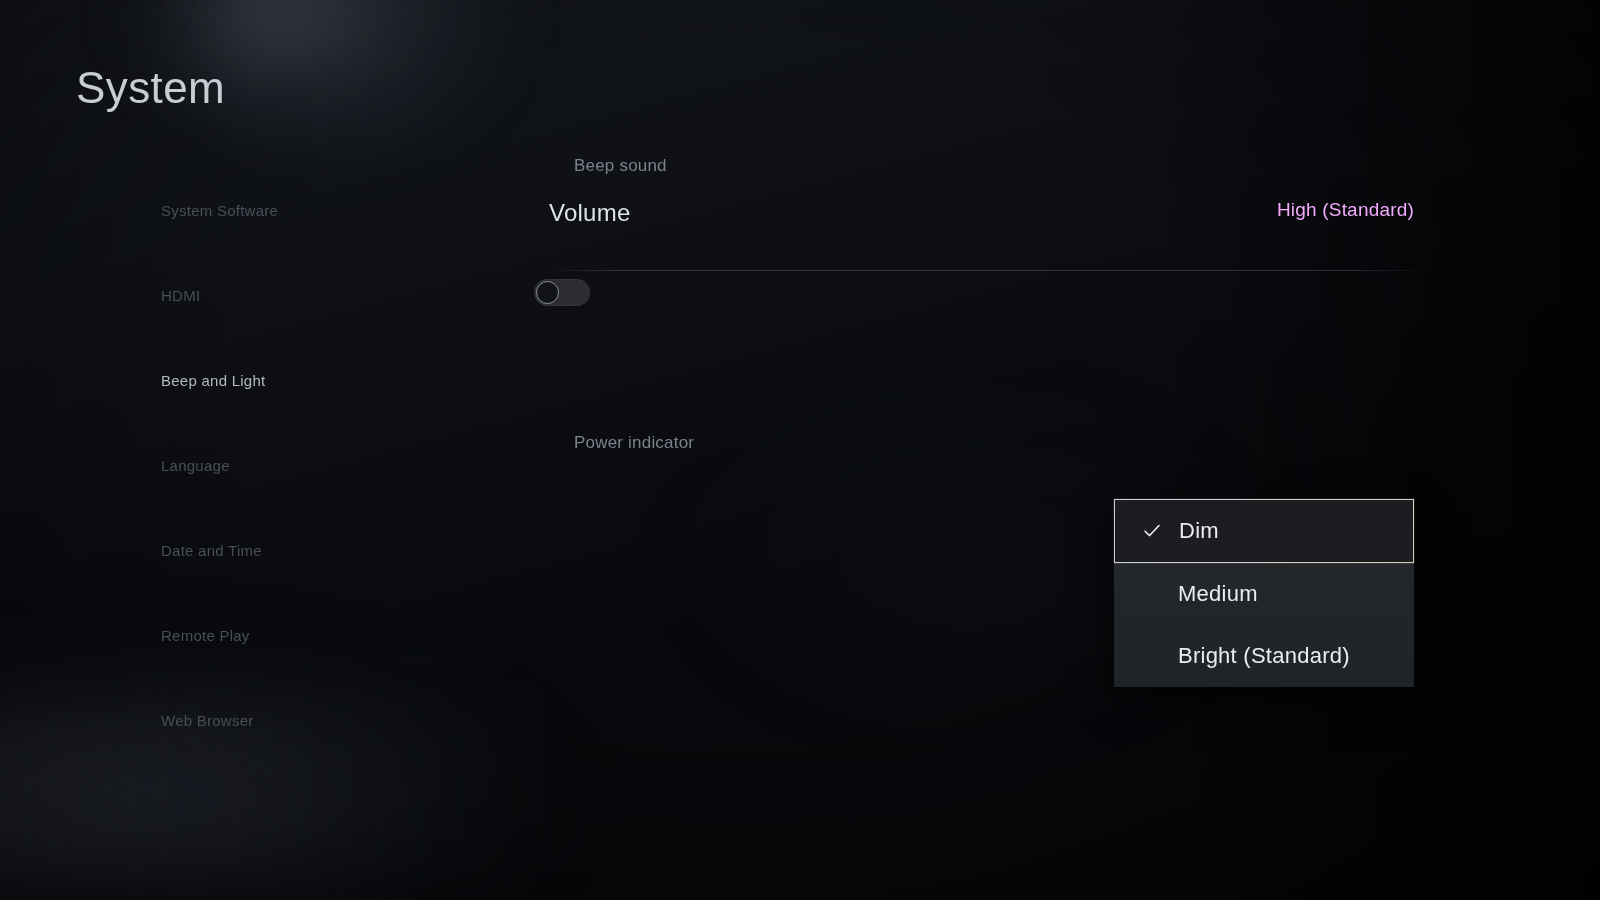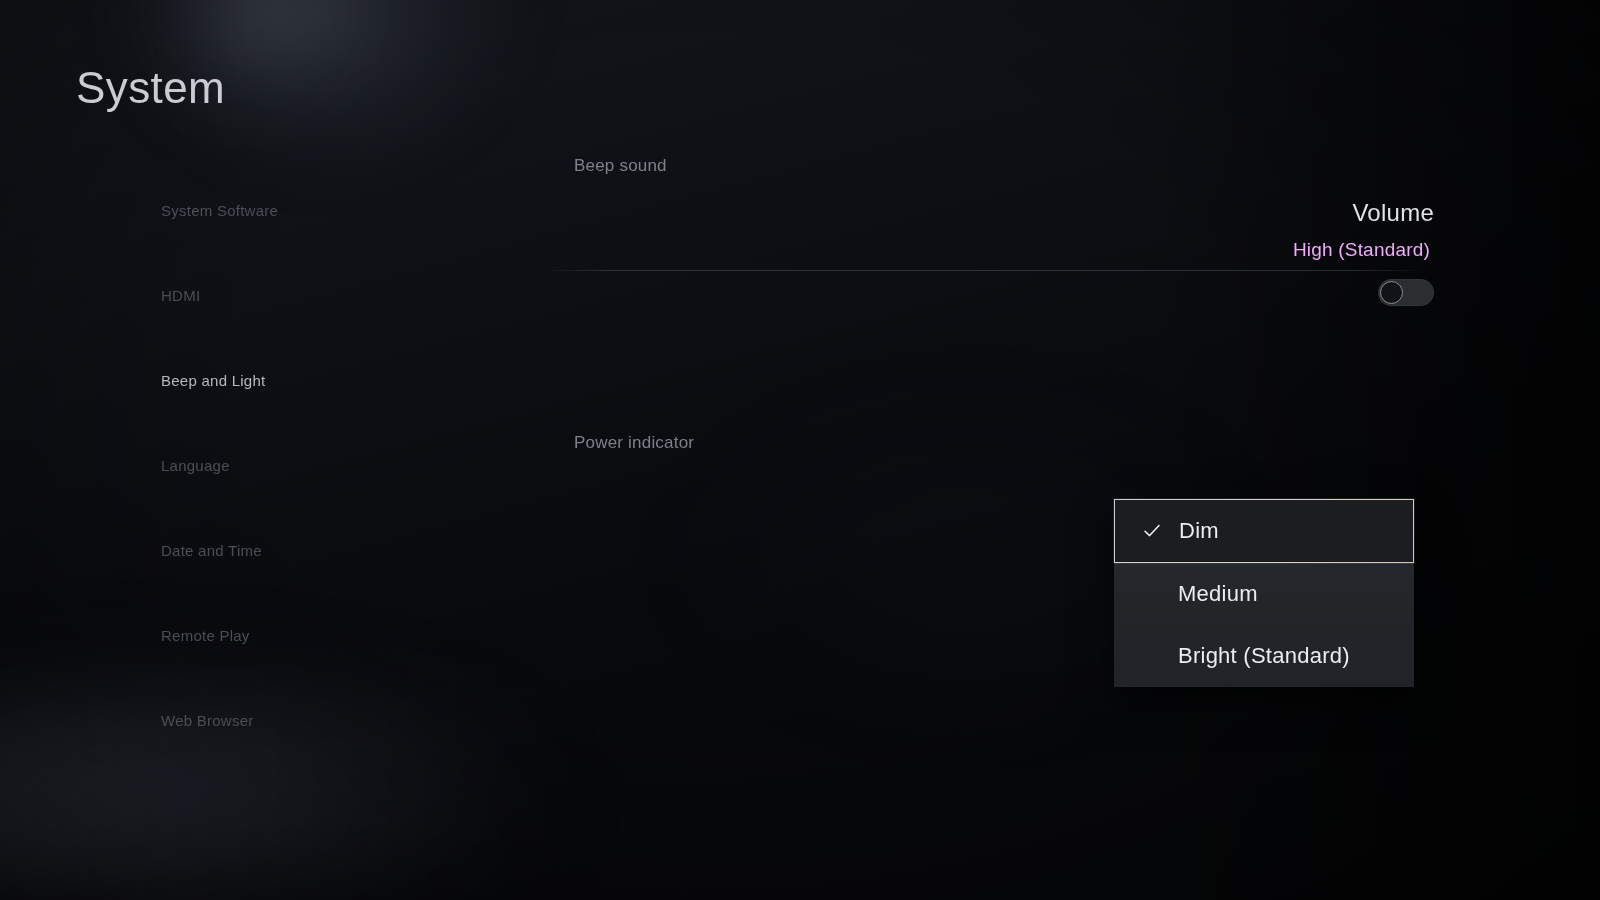--- a/index.html
+++ b/index.html
@@ -139,27 +139,26 @@
     font-weight:400;
     letter-spacing:0.2px;
     color:#7c818c;
     margin-left:40px;
   }
   #label-beep     { top:156px; }
   #label-power    { top:433px; }
 
   .setting-row {
     position:absolute;
-    left:16px;
+    left:0;
     width:884px;
     height:62px;
     display:flex;
-    align-items:flex-end;
+    align-items:flex-start;
     justify-content:space-between;
-    flex-direction:column;
   }
   #row-volume { top:199px; }
   #row-mute   { top:279px; }
   #row-bright { top:477px; }
 
   .row-label {
     font-size:24px;
     font-weight:300;
     letter-spacing:0.25px;
     color:#dfe2e7;

